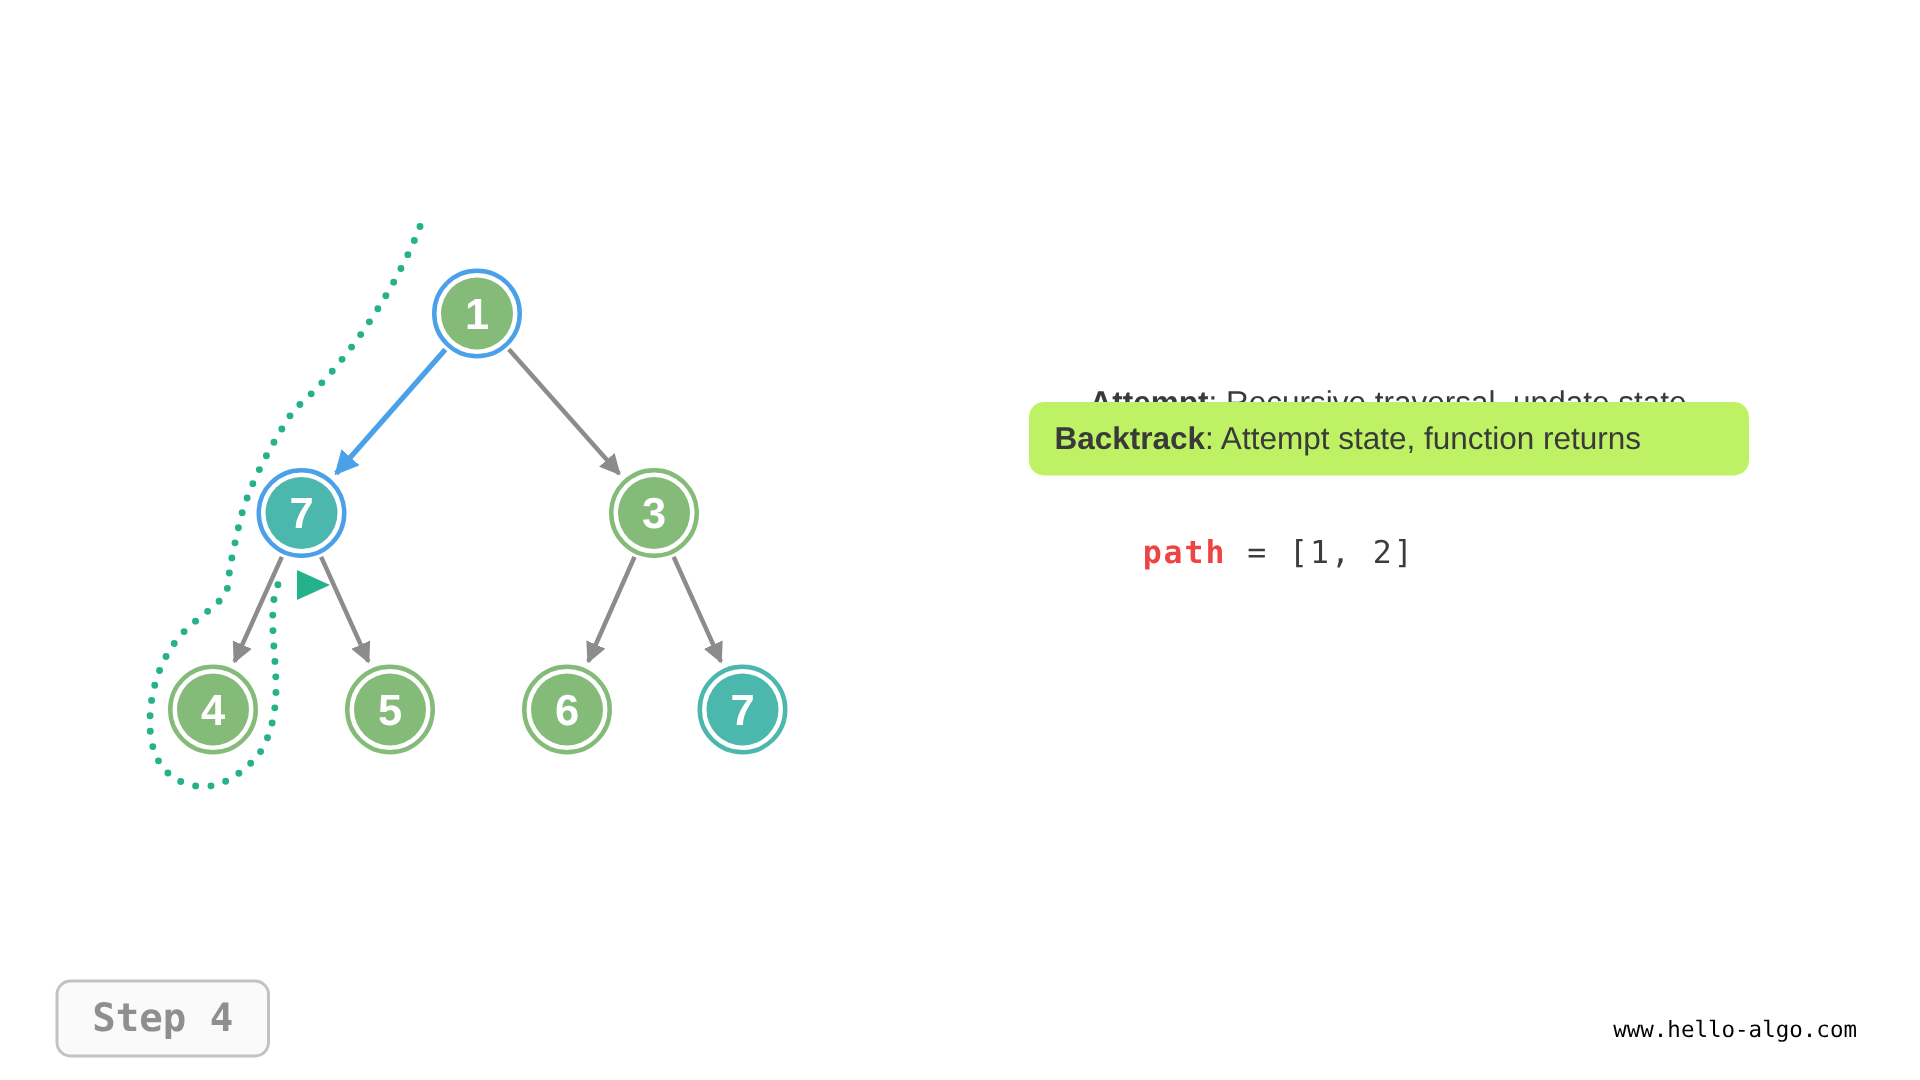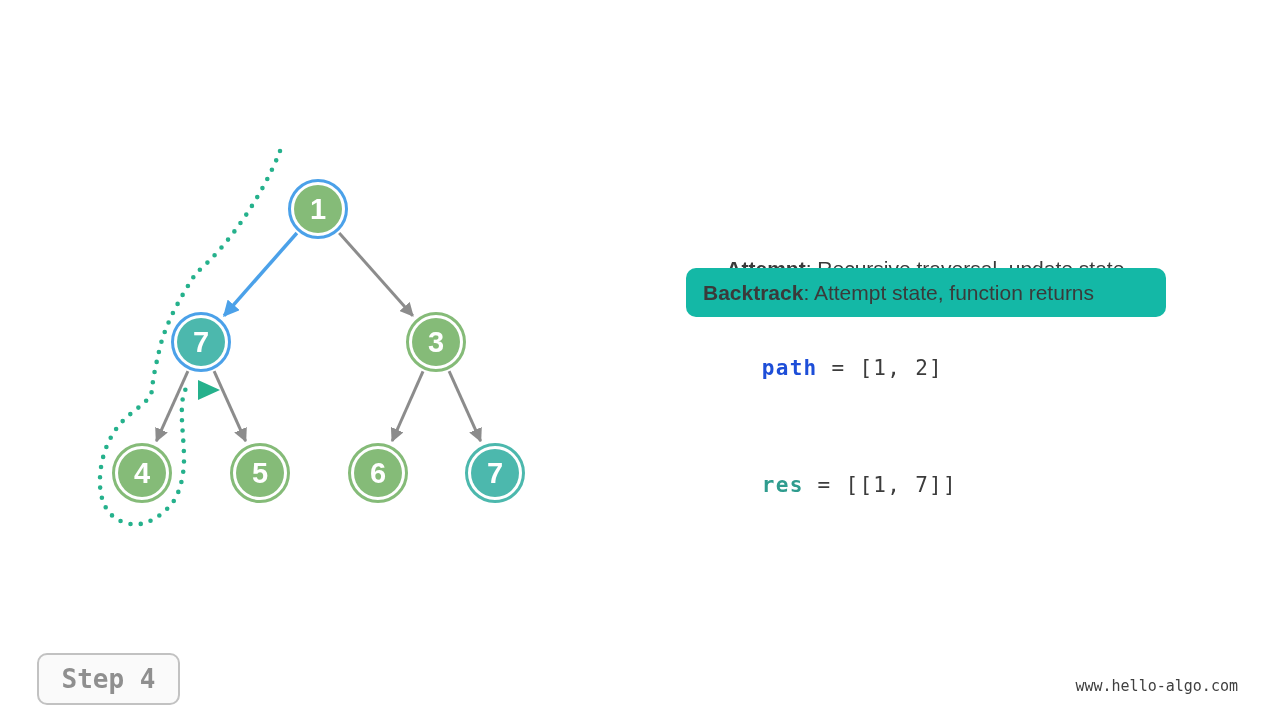--- a/index.html
+++ b/index.html
@@ -130,31 +130,28 @@
         <circle cx="495" cy="473" r="28.5" fill="none" stroke="#4CB8AD" stroke-width="3"></circle>
         <circle cx="495" cy="473" r="24" fill="#4CB8AD"></circle>
         <text x="495" y="483" text-anchor="middle" fill="#FFFFFF" font-family="Liberation Sans, sans-serif" font-size="29" font-weight="bold">7</text>
       </g>
     </svg>
 
   <div class="legend-line" style="color: rgb(58, 58, 58);">
     <b>Attempt</b><span>: Recursive traversal, update state</span>
   </div>
 
-  <div class="chip" id="backtrack-chip" style="background: #14b8a6; color: rgb(58, 58, 58);">
+  <div class="chip" id="backtrack-chip" style="background: #bef264; color: rgb(58, 58, 58);">
     <b>Backtrack</b><span>: Attempt state, function returns</span>
   </div>
 
   <div class="code-line" id="path-line" style="color: rgb(60, 60, 60);">
-    <span class="var" id="path-var" style="color: #1d4ed8;">path</span><span> = [1, 2]</span>
+    <span class="var" id="path-var" style="color: #ef4444;">path</span><span> = [1, 2]</span>
   </div>
 
-  <div class="code-line" id="res-line" style="color: rgb(60, 60, 60);">
-    <span class="var" id="res-var" style="color: rgb(47, 156, 142);">res</span><span> = [[1, 7]]</span>
-  </div>
 
   <div class="step-box" id="step-box" style="color: rgb(143, 143, 143); border: 2px solid rgb(194, 194, 194); background: rgb(250, 250, 250);">
     <span>Step 4</span>
   </div>
 
-  <div class="watermark" id="watermark" style="color: #404040; text-align: center;">www.hello-algo.com</div>
+  <div class="watermark" id="watermark" style="color: #000000; text-align: center;">www.hello-algo.com</div>
 
 </div>
 
 </body></html>

